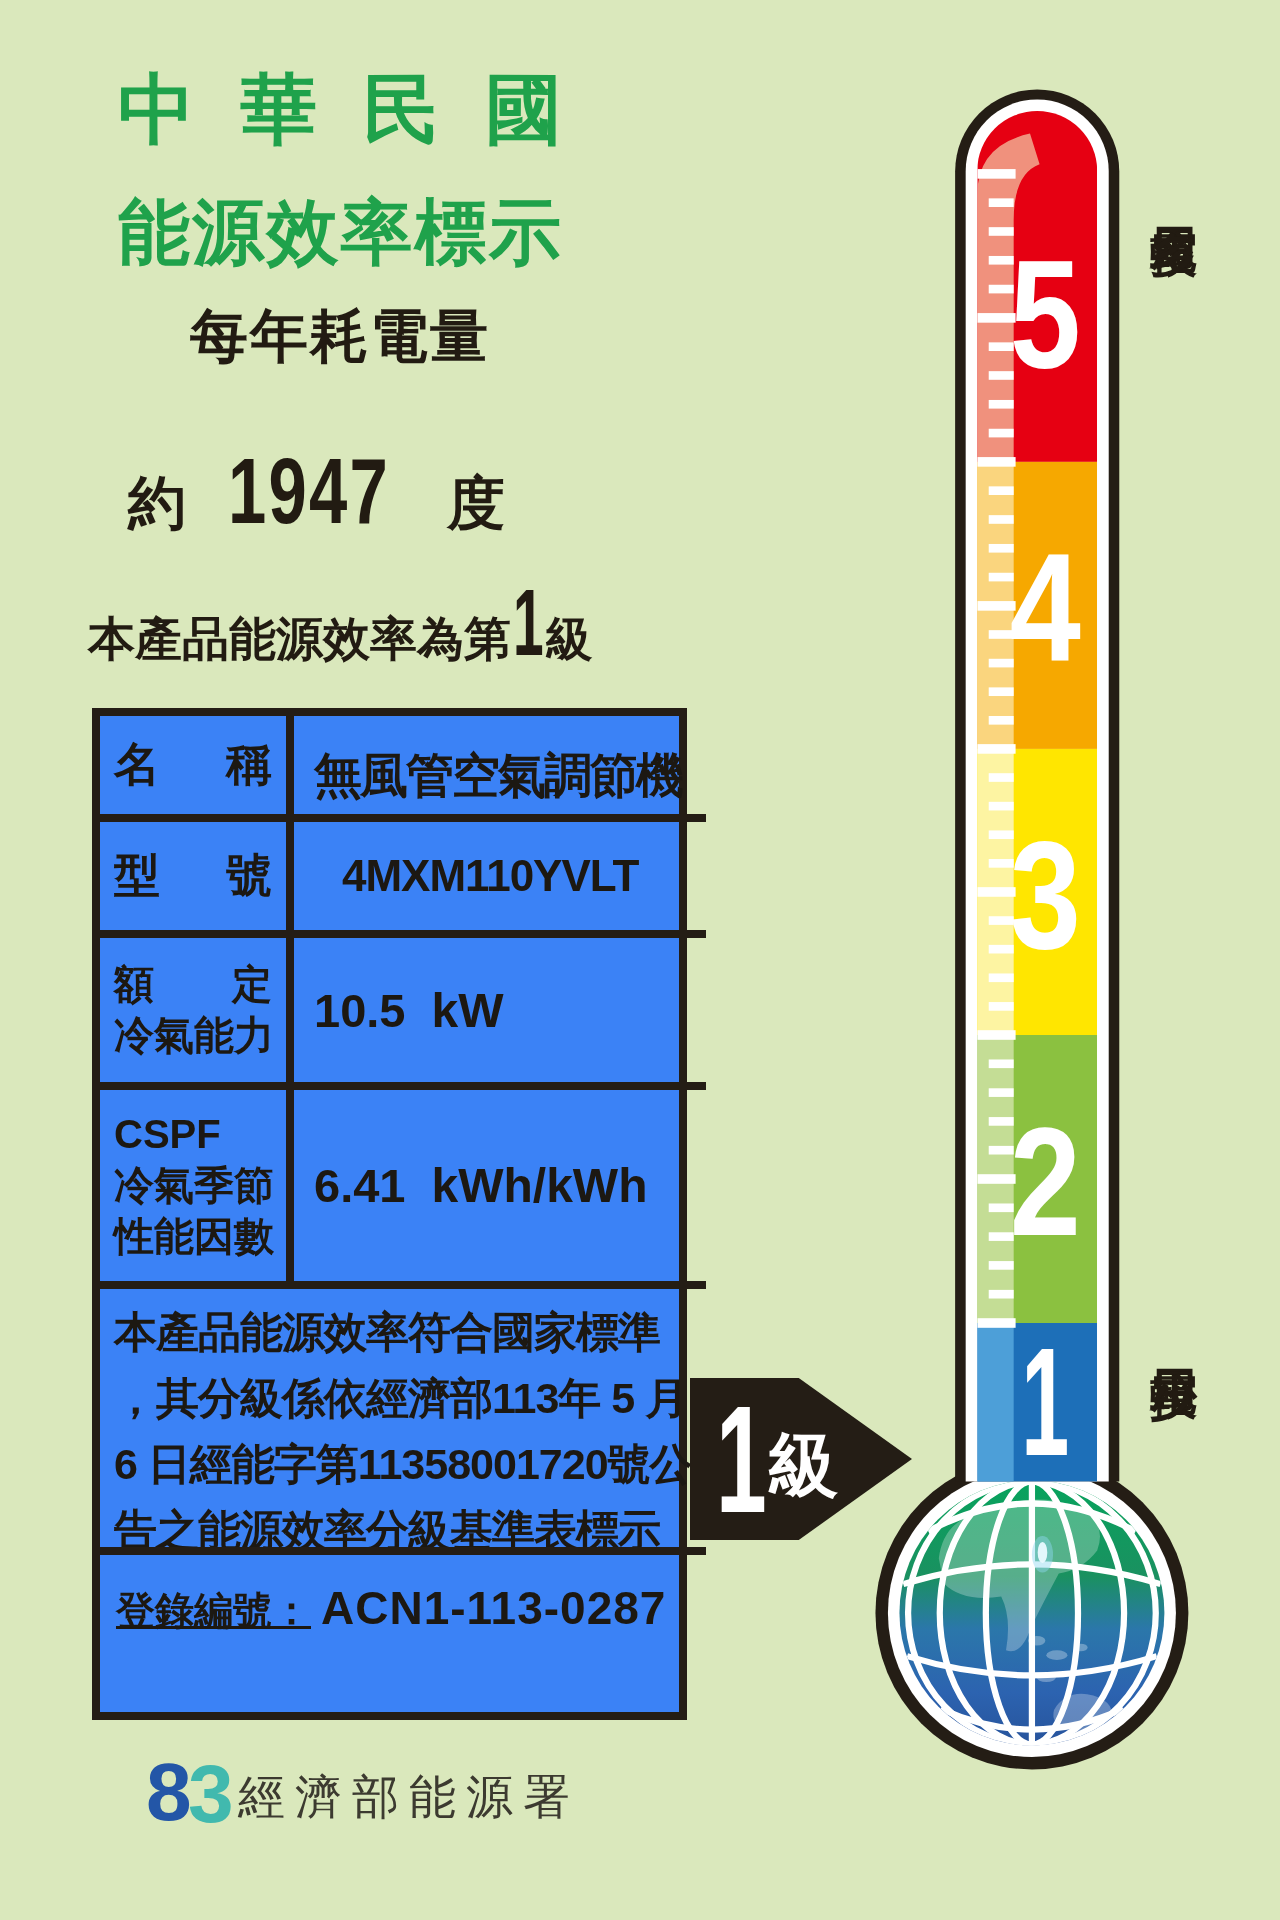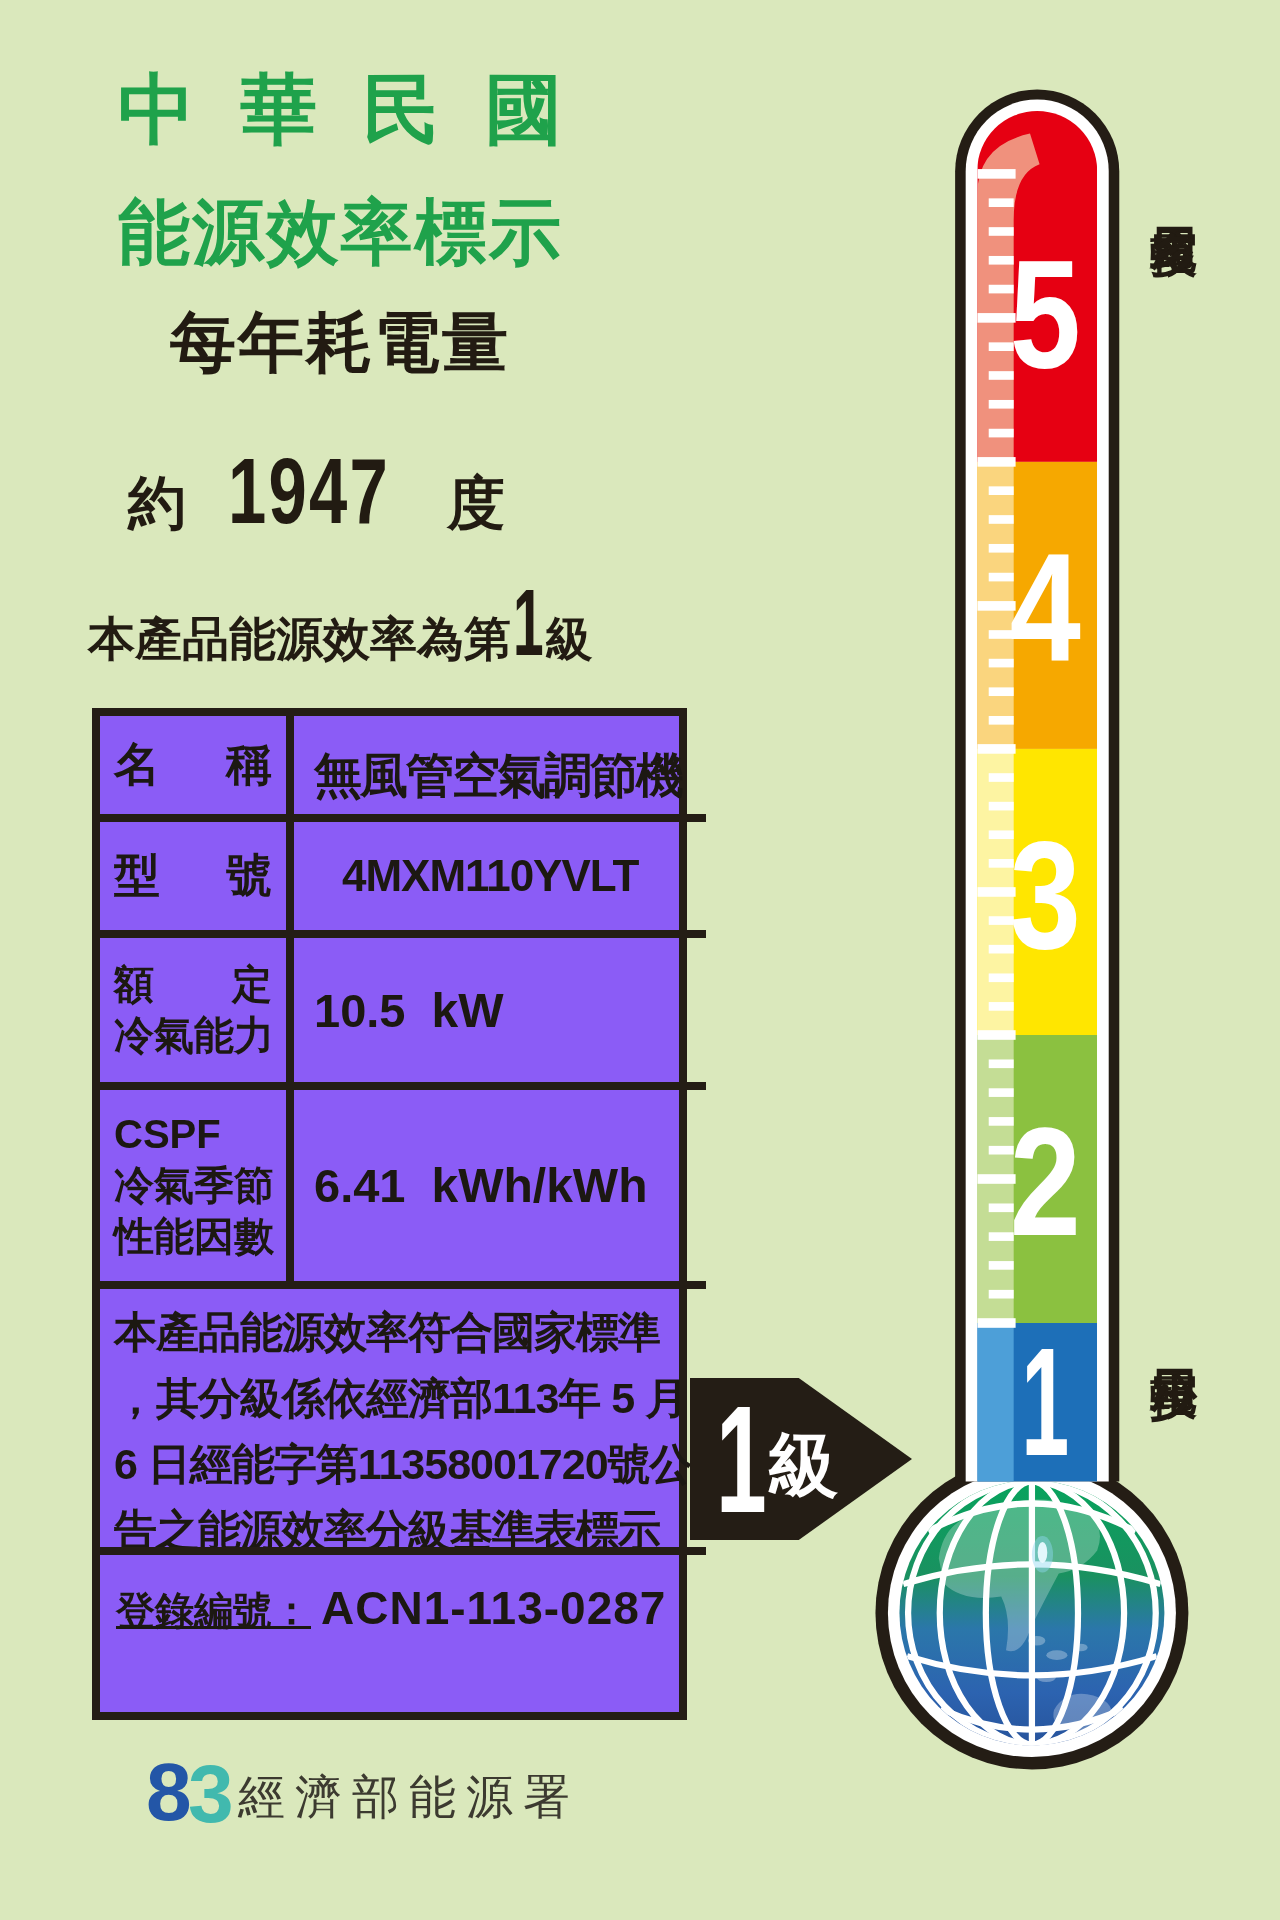--- a/index.html
+++ b/index.html
@@ -4,36 +4,36 @@
 <style>
   html,body{margin:0;padding:0;}
   body{font-family:"Liberation Sans","DejaVu Sans",sans-serif;}
   .canvas{position:relative;width:1280px;height:1920px;background:#dae8bc;overflow:hidden;}
   .abs{position:absolute;}
   
   .title-line{left:118px;width:444px;color:#1fa24b;font-weight:700;
     text-align:justify;text-align-last:justify;white-space:nowrap;}
   .title-1{top:66px;font-size:77px;line-height:86px;}
   .title-2{top:190px;font-size:72px;line-height:84px;letter-spacing:1px;}
-  .subtitle{left:118px;top:298px;width:444px;text-align:center;font-size:66px;
+  .subtitle{left:118px;top:298px;width:444px;text-align:center;font-size:58px;
     font-weight:700;color:#221b12;letter-spacing:2px;}
   
   .consume{left:128px;top:438px;display:flex;align-items:baseline;color:#221b12;}
   .consume .approx{font-size:58px;font-weight:700;}
   .consume .big-num{font-size:93px;font-weight:700;letter-spacing:3px;margin-left:42px;
     display:inline-block;transform:scaleX(.74);transform-origin:0 100%;margin-right:-66px;}
   .consume .unit{font-size:58px;font-weight:700;margin-left:66px;}
   
   .rating{left:88px;top:568px;display:flex;align-items:baseline;color:#221b12;white-space:nowrap;}
   .rating .pre{font-size:47px;font-weight:700;letter-spacing:0px;}
   .rating .grade{font-size:95px;font-weight:700;display:inline-block;
     transform:scaleX(.58);transform-origin:0 100%;margin-right:-26px;margin-left:2px;}
   .rating .suf{font-size:47px;font-weight:700;margin-left:6px;}
   
-  .spec{left:92px;top:708px;width:595px;height:1012px;background:#8b5cf6;
+  .spec{left:92px;top:708px;width:595px;height:1012px;background:#3b82f6;
     border:8px solid #241d15;box-sizing:border-box;color:#1c1812;
     display:grid;grid-template-rows:98px 116px 152px 199px 266px auto;}
   .row{display:grid;grid-template-columns:194px 1fr;box-sizing:border-box;}
   .row + .row{border-top:8px solid #241d15;}
   .lab{border-right:8px solid #241d15;display:flex;flex-direction:column;
     justify-content:center;padding:0 14px;box-sizing:border-box;}
   .lab div{width:100%;text-align:justify;text-align-last:justify;font-weight:700;white-space:nowrap;}
   .lab .f46{font-size:46px;}
   .lab .f40{font-size:40px;line-height:51px;}
   .val{display:flex;align-items:center;padding-left:20px;}

